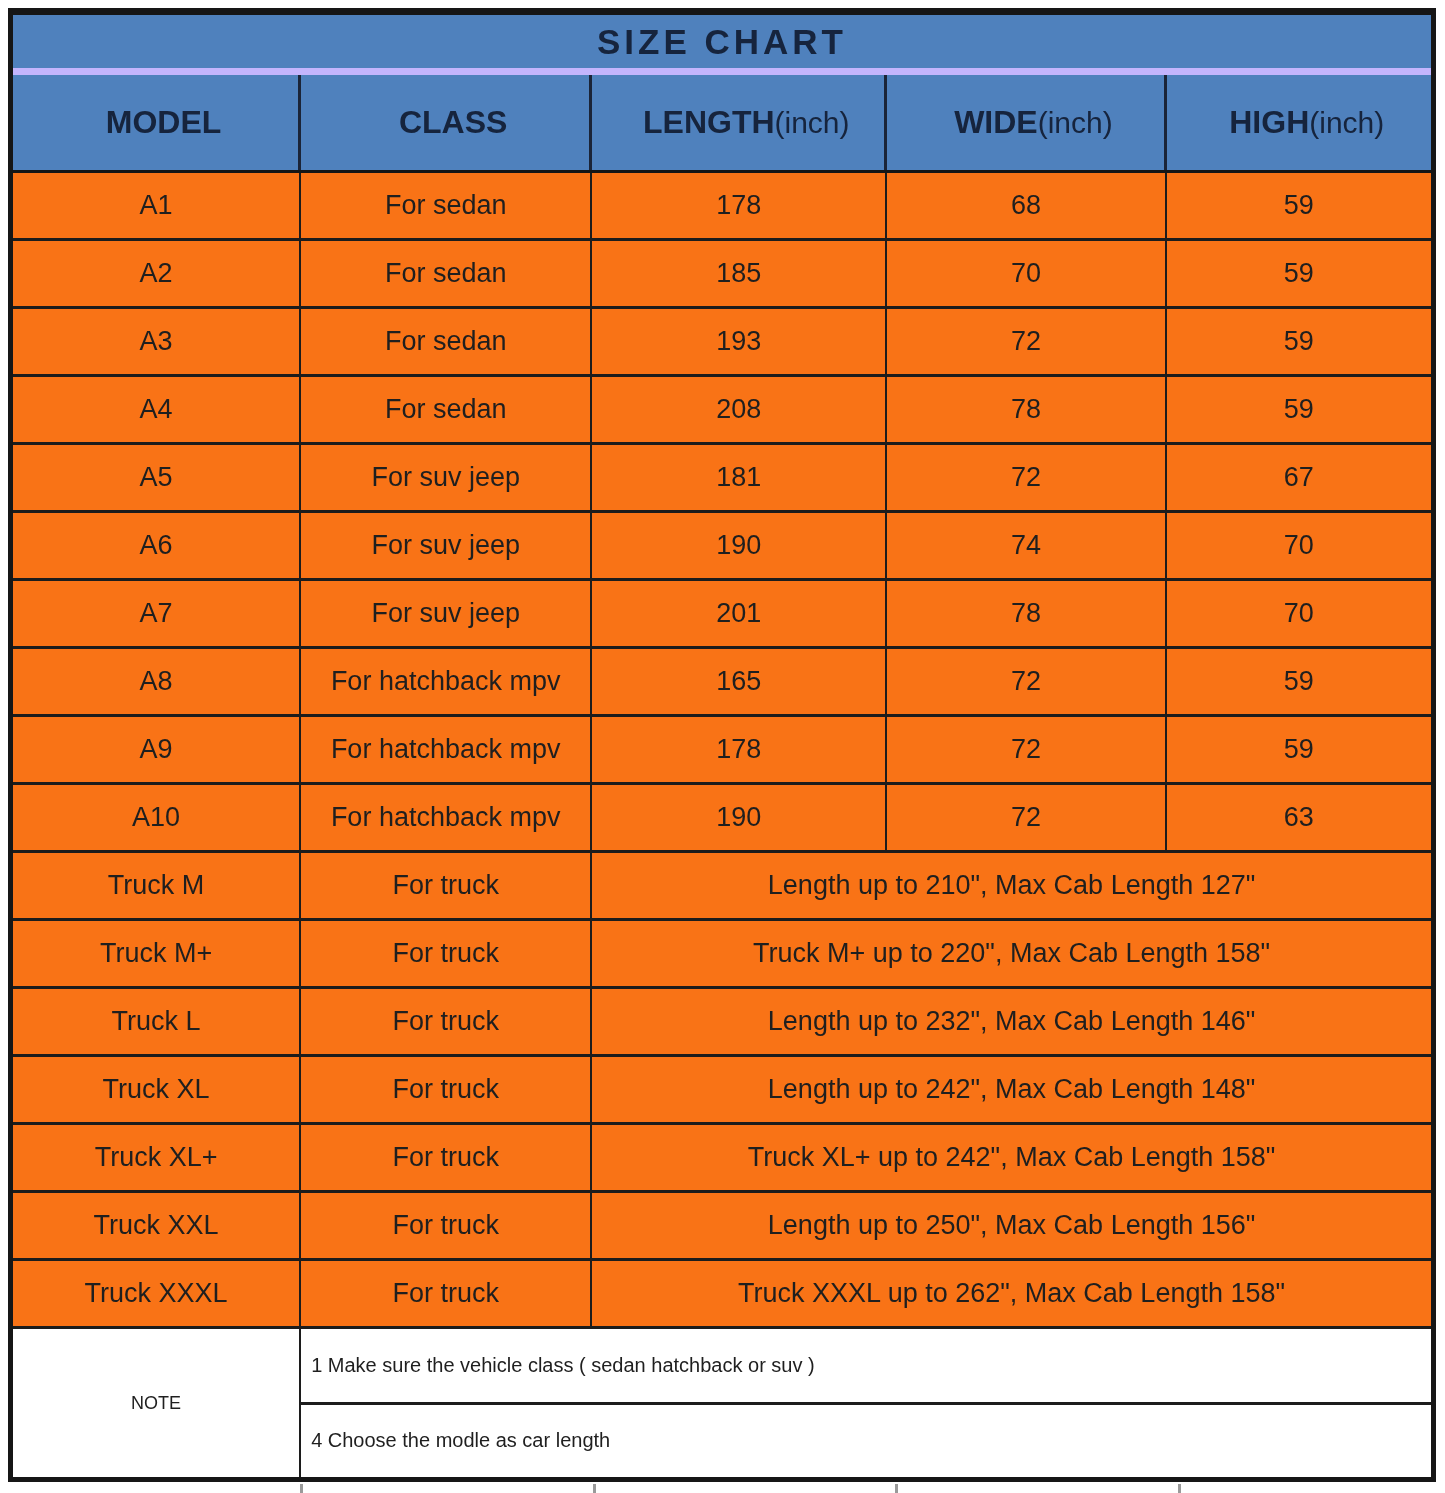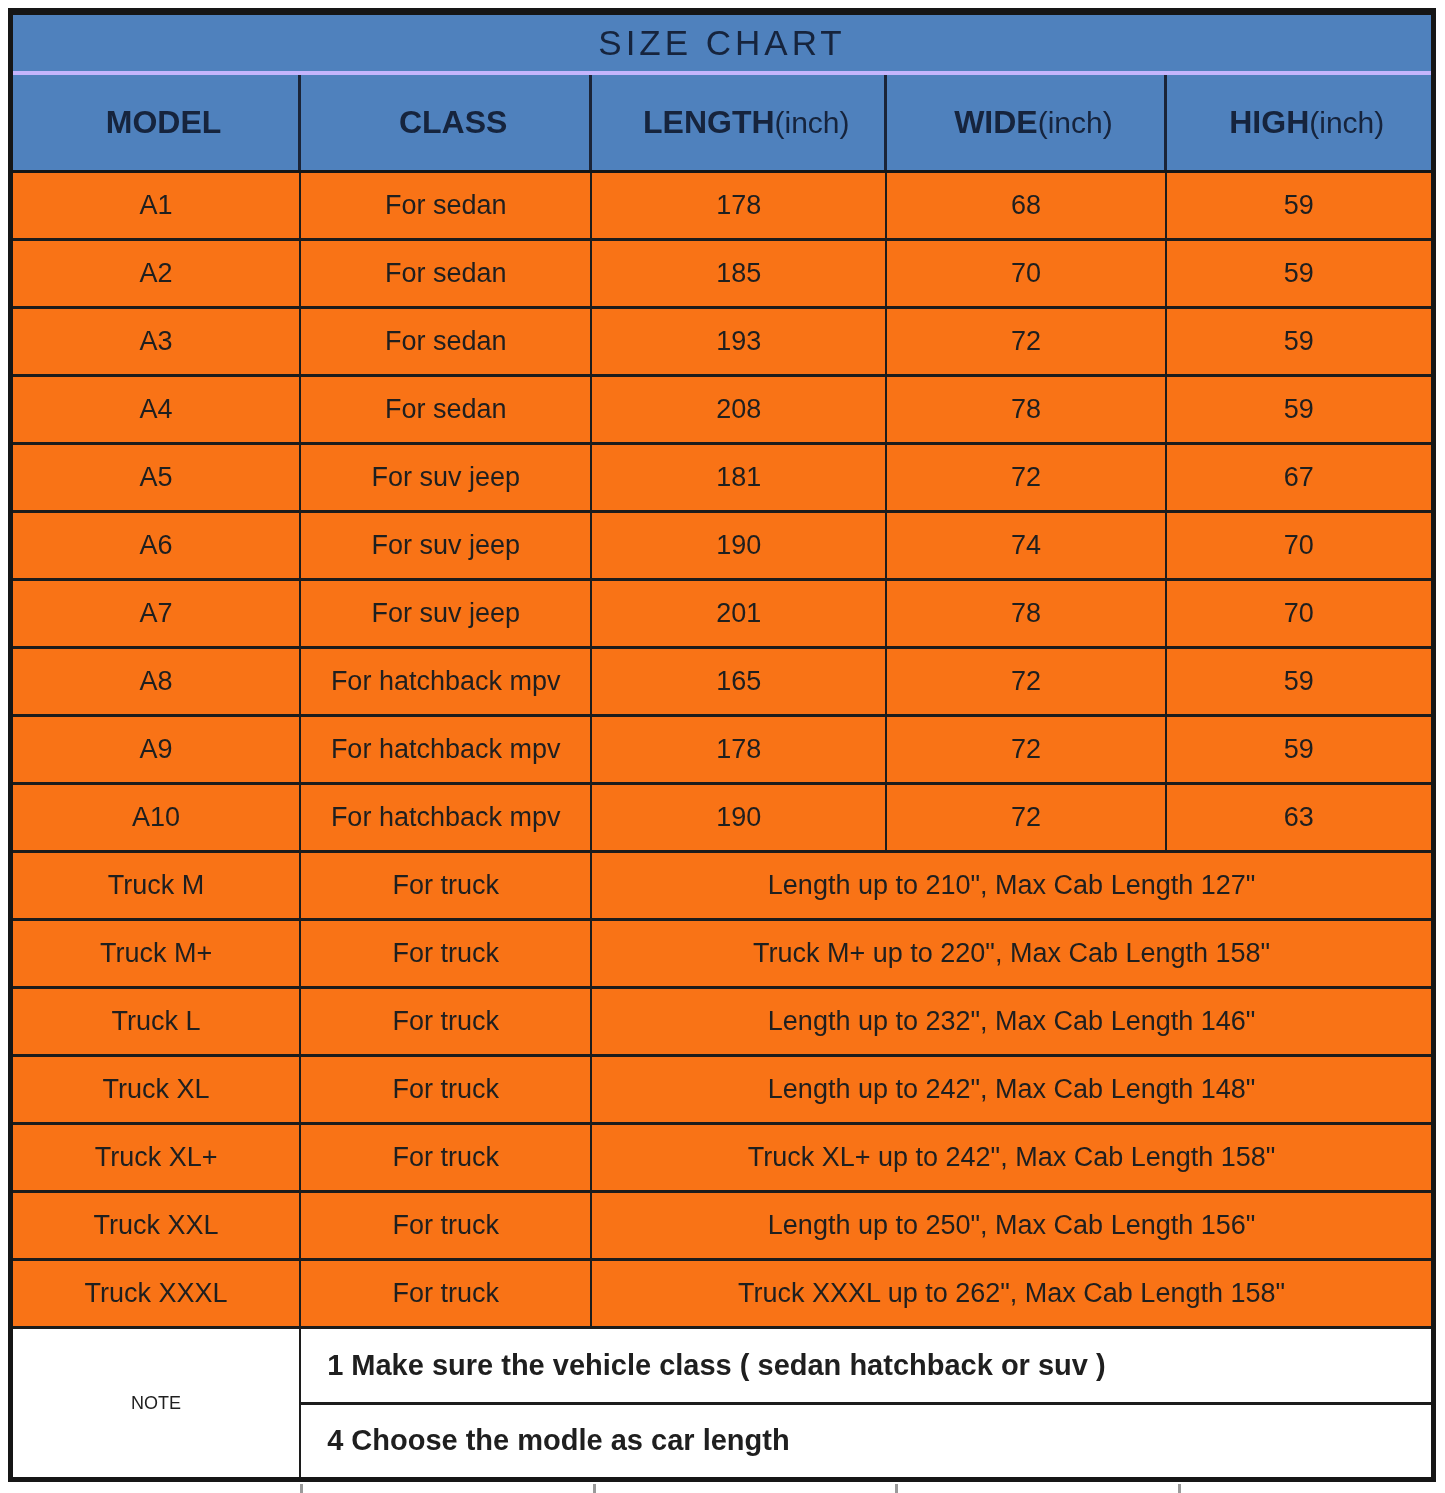--- a/index.html
+++ b/index.html
@@ -15,23 +15,23 @@
     left: 8px; top: 8px;
     width: 1428px;
     border: 5px solid #161616;
     border-top-width: 7px;
     background: #ffffff;
   }
   
   .title-band {
     height: 60px;
     background: var(--header-bg, #4f81bd);
-    border-bottom: 4px solid #c4b5fd;
-    display: flex; align-items: center; justify-content: center;
-    font-size: 35px; font-weight: normal; letter-spacing: 4px;
+    border-bottom: 7px solid #c4b5fd;
+    display: flex; align-items: center; justify-content: center;
+    font-size: 35px; font-weight: bold; letter-spacing: 4px;
     color: var(--header-text, #16243d);
   }
   
   .header-row {
     height: 98px;
     background: var(--header-bg, #4f81bd);
     border-bottom: 3px solid #161616;
     display: grid;
     grid-template-columns: 20.32% 20.53% 20.81% 19.69% 18.65%;
   }
@@ -69,24 +69,23 @@
     background: #ffffff;
   }
   .note-label {
     grid-row: 1 / 3;
     display: flex; align-items: center; justify-content: center;
     border-right: 2.5px solid #1c1c1c;
     font-size: 18px; color: var(--text, #1f1f1f);
   }
   .note-item {
     display: flex; align-items: center;
-    padding-left: 26px;
-    font-size: 29px; color: var(--text, #1f1f1f);
+    padding-left: 10px;
+    font-size: 20px; color: var(--text, #1f1f1f);
     white-space: nowrap;
-    font-weight: bold;
   }
   .note-item.first { border-bottom: 3px solid #1c1c1c; }
   
   .bottom-tick {
     position: absolute;
     width: 3px; height: 9px;
     background: #9a9a9a;
     top: 1484px;
   }
 </style>

